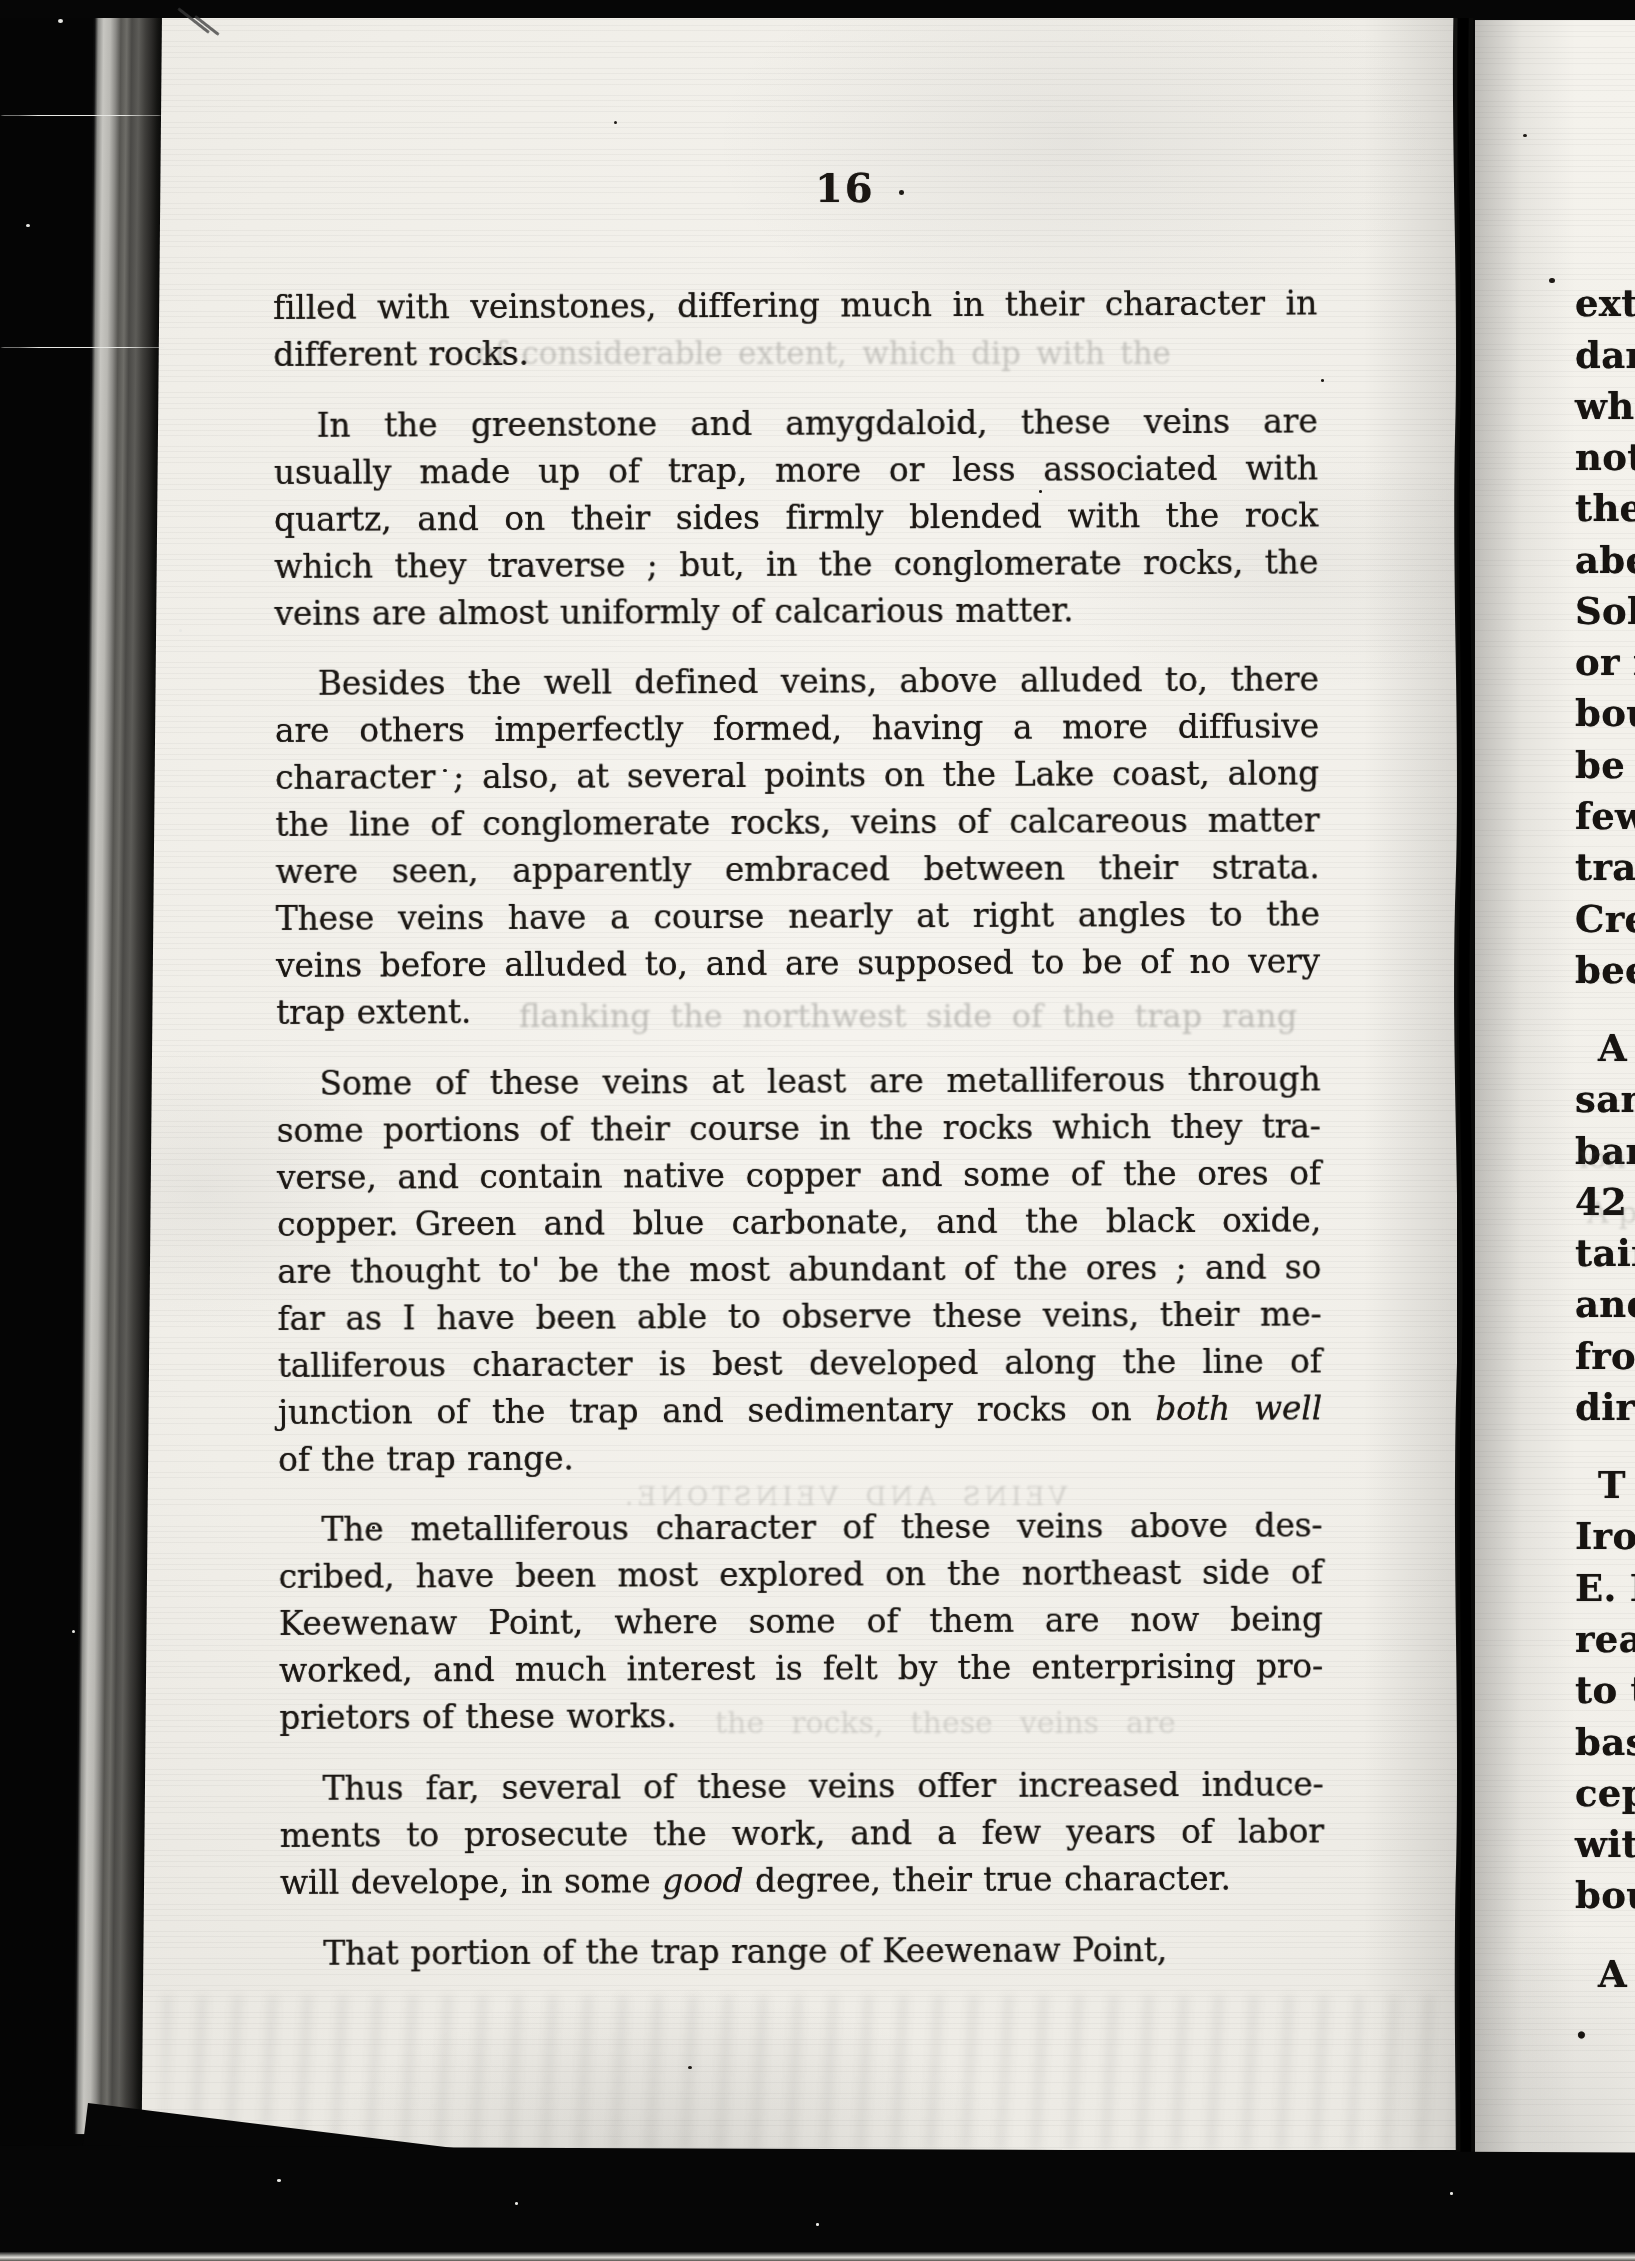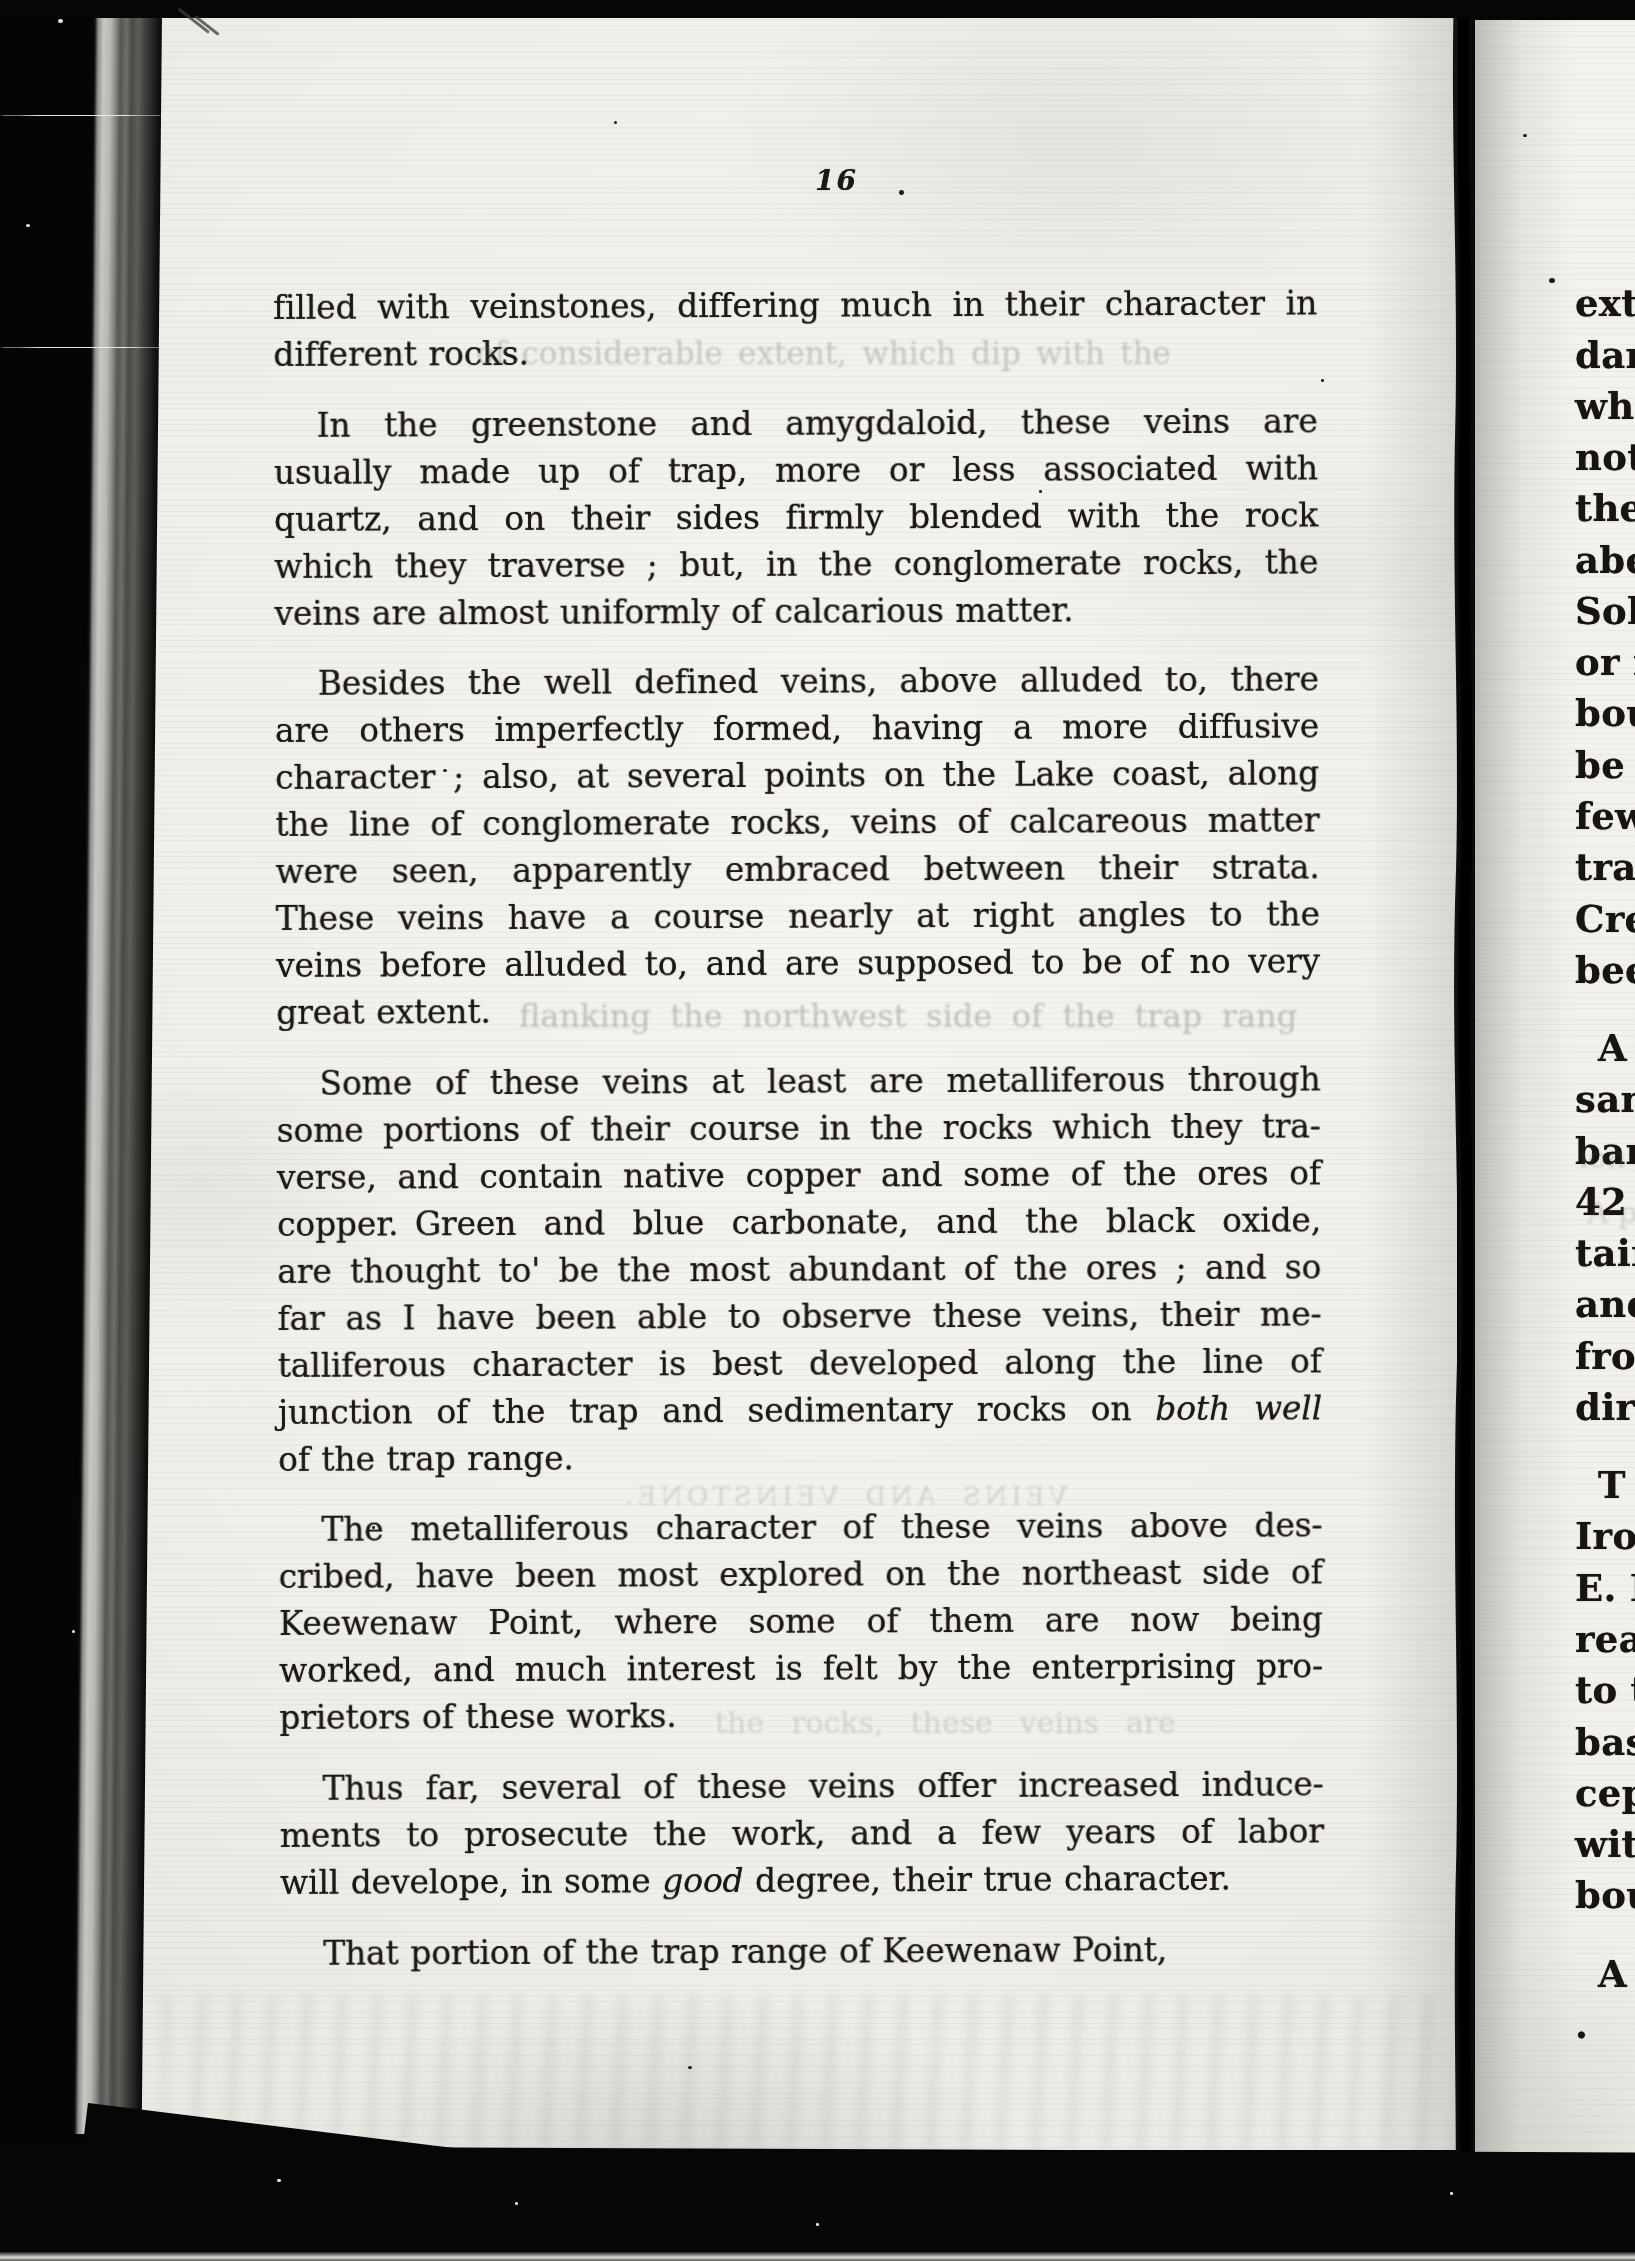--- a/index.html
+++ b/index.html
@@ -16,22 +16,22 @@
       linear-gradient(270deg, rgba(0,0,0,0.10) 0, rgba(0,0,0,0) 94px),
       radial-gradient(1079px 1484px at 55% 40%, #f6f4ef 0%, #f0eee8 70%, #eae8e2 100%);}
   .edge-stack{position:absolute;left:0;top:0;width:69px;height:2120px;
     transform:rotate(0.55deg);transform-origin:top left;
     background:linear-gradient(90deg,#050505 0px,#101010 2px,#8e8e8a 5.4px,#c7c6c1 10.8px,
       #b9b8b3 17.5px,#8b8a86 23px,#565551 28px,#6e6d68 34px,#4a4946 39px,#5d5c58 46px,
       #3f3e3b 53px,#2b2a28 59px,#141412 65px,#0a0a09 69px);}
   .bottom-mottle{position:absolute;left:69px;bottom:0;width:1295px;height:155px;
     background:repeating-linear-gradient(93deg, rgba(60,60,60,0.12) 0 10.8px, rgba(0,0,0,0) 10.8px 35px);
     filter:blur(4.7px);opacity:.55;}
-  .page-number{position:absolute;left:722px;top:150px;font-size:28px;font-weight:bold;
-    letter-spacing:2px;color:#1b1713;text-shadow:0 0 0.8px rgba(10,10,10,.7);filter:blur(0.3px);font-style:italic;}
+  .page-number{position:absolute;left:722px;top:150px;font-size:40px;font-weight:bold;
+    letter-spacing:2px;color:#1b1713;text-shadow:0 0 0.8px rgba(10,10,10,.7);filter:blur(0.3px);}
   .text-block{position:absolute;left:180px;top:270px;width:1044px;font-size:33px;
     color:#1b1713;letter-spacing:-0.2px;word-spacing:1.3px;transform:rotate(-0.25deg);
     transform-origin:top left;text-shadow:0 0 0.7px rgba(10,10,10,.75);filter:blur(0.3px);}
   .tline{height:47px;line-height:47px;text-align:justify;text-align-last:justify;}
   .tline.gap{margin-top:23.6px;}
   .tline.ind{text-indent:43px;}
   .tline.end{text-align-last:left;}
   .it{font-style:italic;}
   .ghost{position:absolute;color:#5c5c58;filter:blur(1.1px);white-space:nowrap;
     font-family:"DejaVu Serif","Liberation Serif",serif;}
@@ -79,21 +79,21 @@
         <div class="tline"><span>quartz, and on their sides firmly blended with the rock</span></div>
         <div class="tline"><span>which they traverse ; but, in the conglomerate rocks, the</span></div>
         <div class="tline end"><span>veins are almost uniformly of calcarious matter.</span></div>
         <div class="tline gap ind"><span>Besides the well defined veins, above alluded to, there</span></div>
         <div class="tline"><span>are others imperfectly formed, having a more diffusive</span></div>
         <div class="tline"><span>character ; also, at several points on the Lake coast, along</span></div>
         <div class="tline"><span>the line of conglomerate rocks, veins of calcareous matter</span></div>
         <div class="tline"><span>were seen, apparently embraced between their strata.</span></div>
         <div class="tline"><span>These veins have a course nearly at right angles to the</span></div>
         <div class="tline"><span>veins before alluded to, and are supposed to be of no very</span></div>
-        <div class="tline end"><span>great extent.</span></div>
+        <div class="tline end"><span>trap extent.</span></div>
         <div class="tline gap ind"><span>Some of these veins at least are metalliferous through</span></div>
         <div class="tline"><span>some portions of their course in the rocks which they tra-</span></div>
         <div class="tline"><span>verse, and contain native copper and some of the ores of</span></div>
         <div class="tline"><span>copper. Green and blue carbonate, and the black oxide,</span></div>
         <div class="tline"><span>are thought to' be the most abundant of the ores ; and so</span></div>
         <div class="tline"><span>far as I have been able to observe these veins, their me-</span></div>
         <div class="tline"><span>talliferous character is best developed along the line of</span></div>
         <div class="tline"><span>junction of the trap and sedimentary rocks on </span><span class="it">both well</span></div>
         <div class="tline end"><span>of the trap range.</span></div>
         <div class="tline gap ind"><span>The metalliferous character of these veins above des-</span></div>

